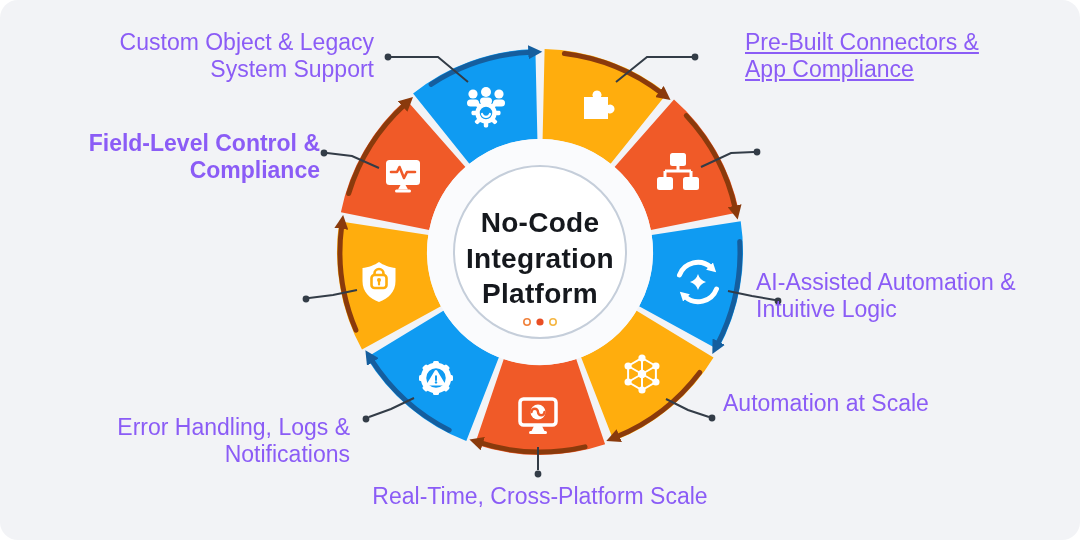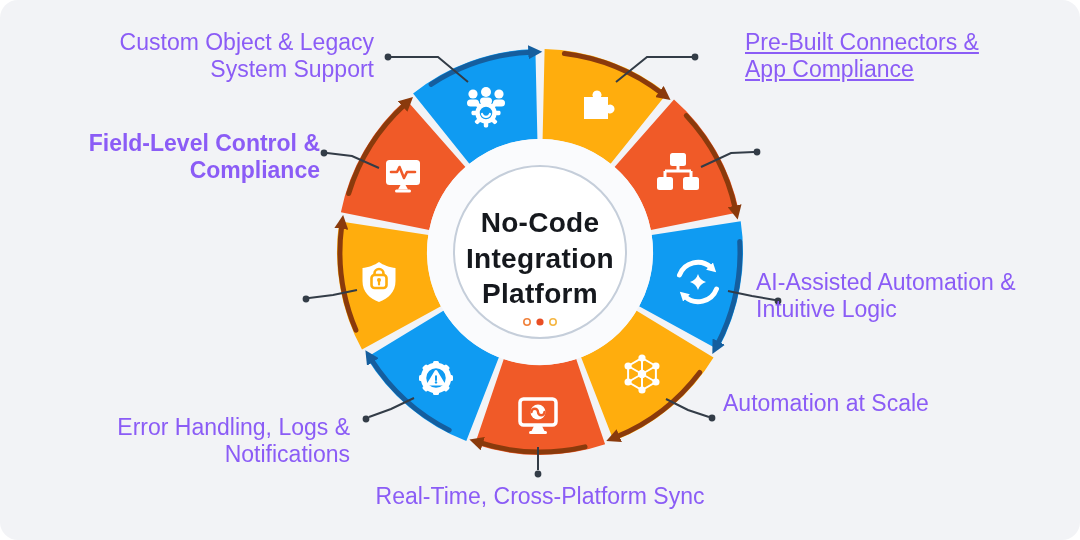--- a/index.html
+++ b/index.html
@@ -191,21 +191,21 @@
     <div>App Compliance</div>
   </div>
   <div class="lbl" style="left:756px; top:269px;">
     <div>AI-Assisted Automation &amp;</div>
     <div>Intuitive Logic</div>
   </div>
   <div class="lbl" style="left:723px; top:390px;">
     <div>Automation at Scale</div>
   </div>
   <div class="lbl c" style="top:483px;">
-    <div>Real-Time, Cross-Platform Sync</div>
+    <div>Real-Time, Cross-Platform Scale</div>
   </div>
   <div class="lbl r" style="right:730px; top:399px;margin-top:15px;">
     <div>Error Handling, Logs &amp;</div>
     <div>Notifications</div>
   </div>
   <div class="lbl r" style="right:760px; top:130px;font-weight:bold;">
     <div>Field-Level Control &amp;</div>
     <div>Compliance</div>
   </div>
 </div>

